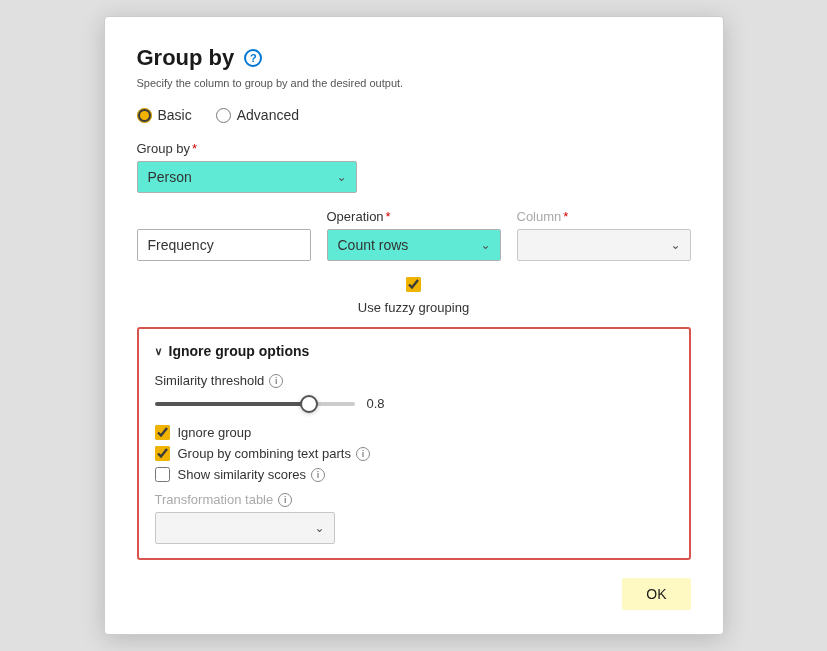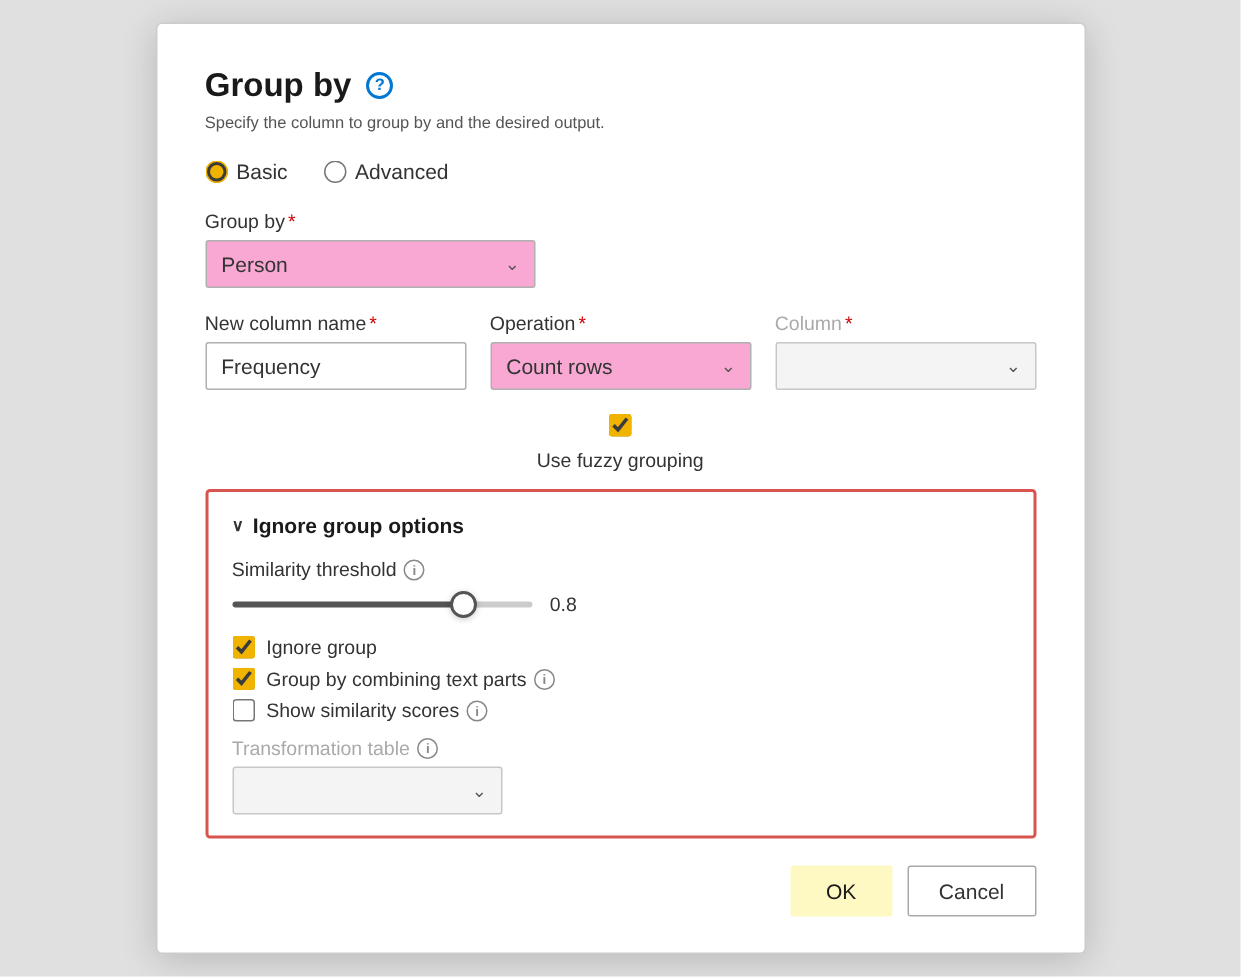--- a/index.html
+++ b/index.html
@@ -86,21 +86,21 @@
       position: relative;
       display: inline-block;
     }
     .select-wrapper.full { width: 100%; }
     .select-box {
       border: 1px solid #b0b0b0;
       border-radius: 2px;
       padding: 7px 32px 7px 10px;
       font-size: 14px;
       color: #333;
-      background: #f9a8d4;
+      background: #5eead4;
       appearance: none;
       -webkit-appearance: none;
       cursor: pointer;
       outline: none;
     }
     .select-box.full { width: 100%; }
     .select-box.disabled {
       background: #f0f0f0;
       color: #aaa;
       cursor: default;
@@ -293,23 +293,20 @@
         <option>Person</option>
         <option>Column1</option>
         <option>Column2</option>
       </select>
       <span class="chevron-icon">⌄</span>
     </div>
   </div>
 
   <div class="three-col">
     <div>
-      <div class="field-label">
-        <span>New column name</span><span class="required-star">*</span>
-      </div>
       <input type="text" class="text-input" value="Frequency" style="">
     </div>
     <div>
       <div class="field-label">
         <span>Operation</span><span class="required-star">*</span>
       </div>
       <div class="select-wrapper full">
         <select class="select-box full">
           <option>Count rows</option>
           <option>Sum</option>
@@ -387,15 +384,14 @@
         <select class="select-box disabled" style="width:180px;" disabled="">
           <option></option>
         </select>
         <span class="chevron-icon">⌄</span>
       </div>
     </div>
   </div>
 
   <div class="dialog-footer">
     <button class="btn-ok">OK</button>
-    <button class="btn-cancel">Cancel</button>
   </div>
 </div>
 
 </body></html>

